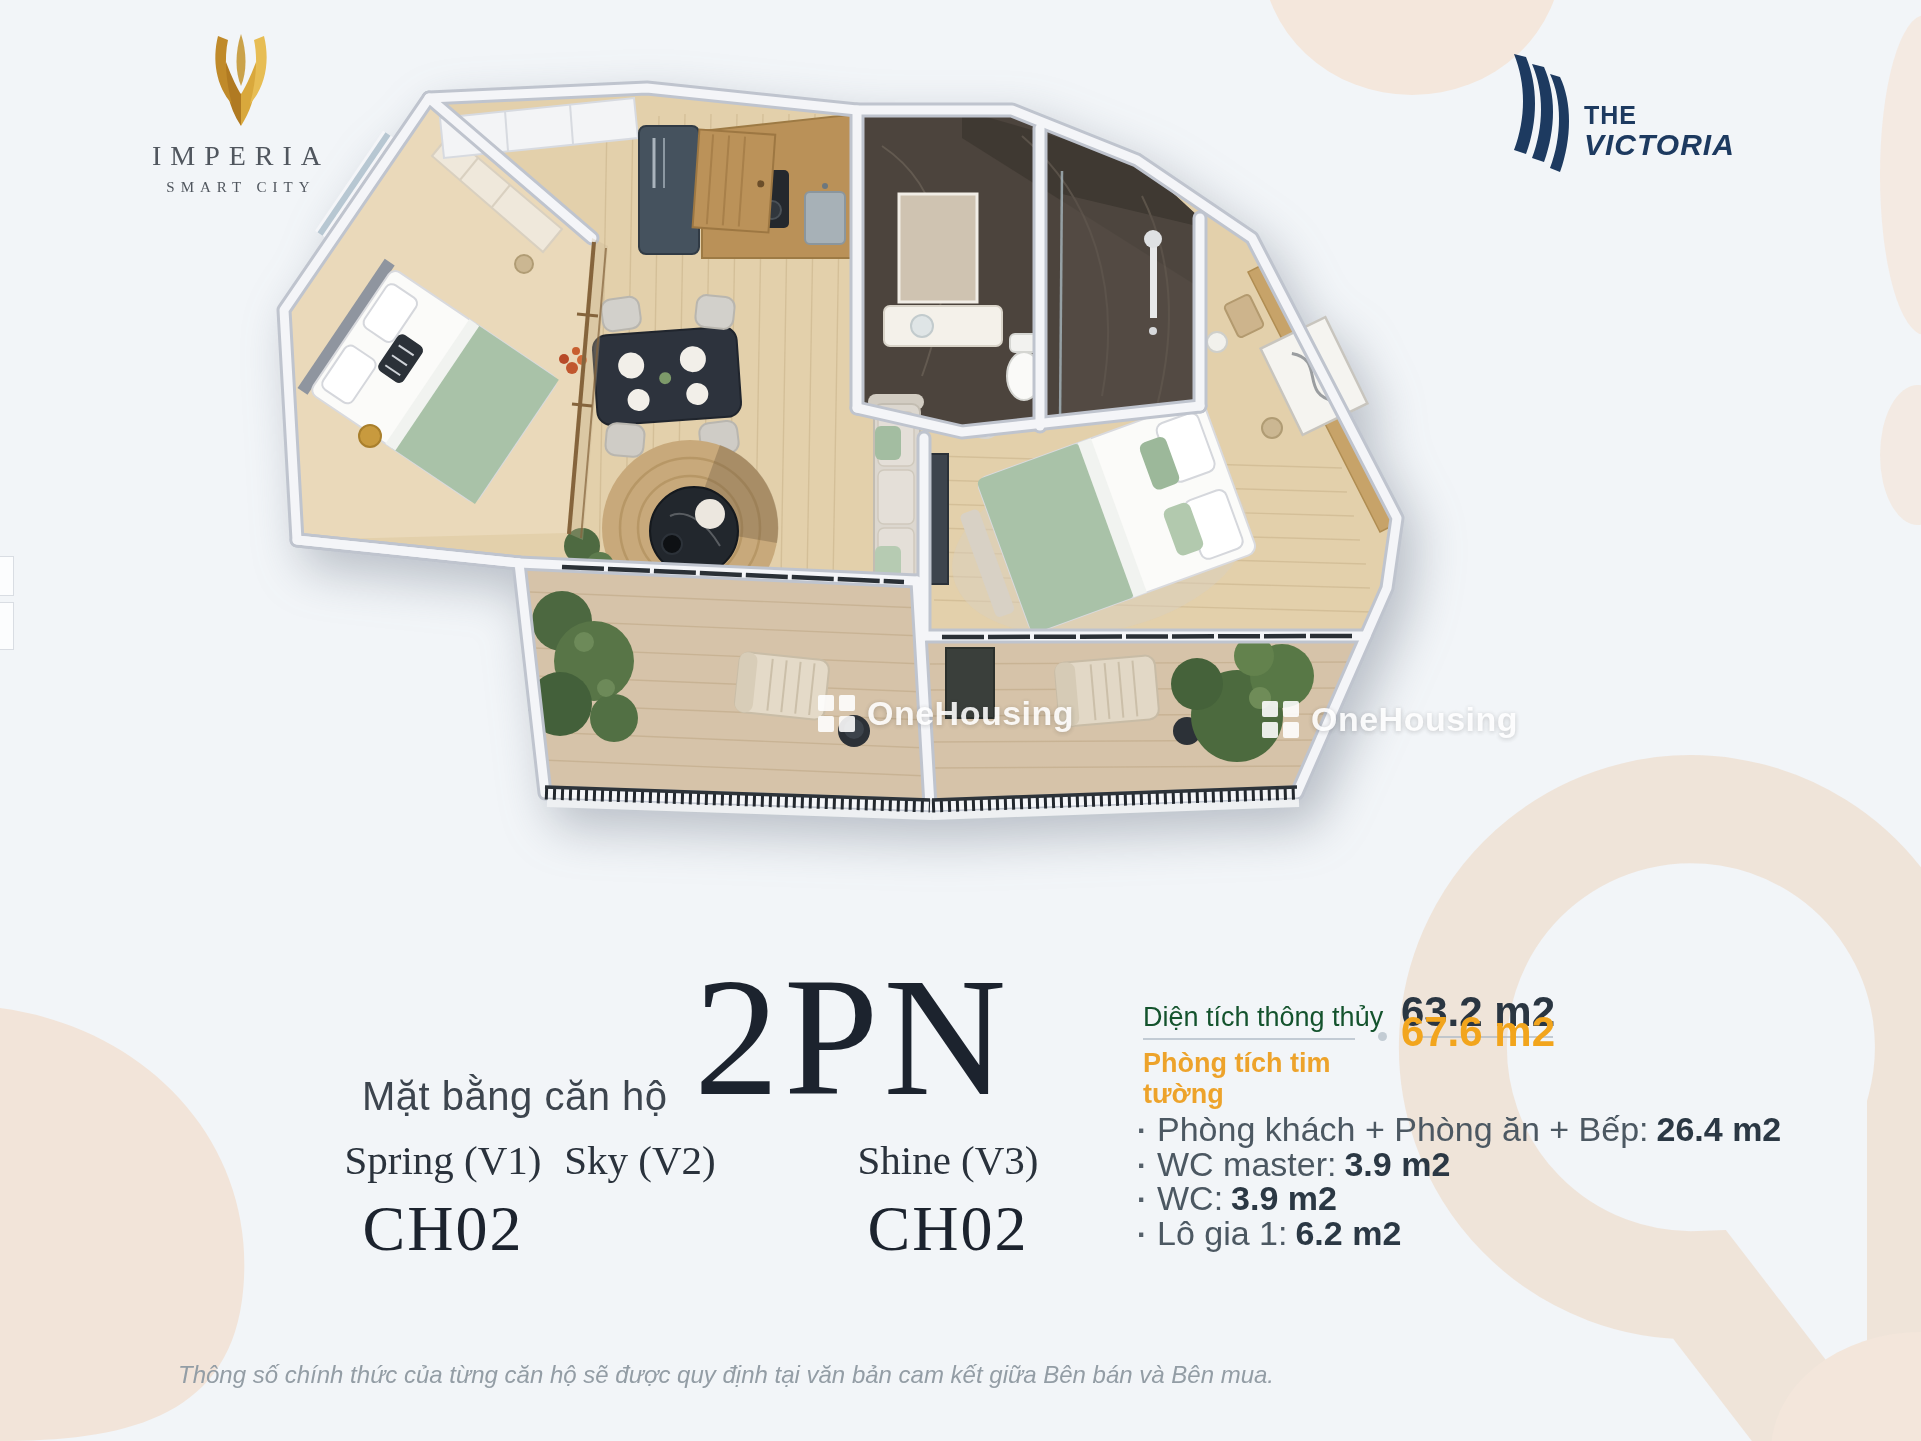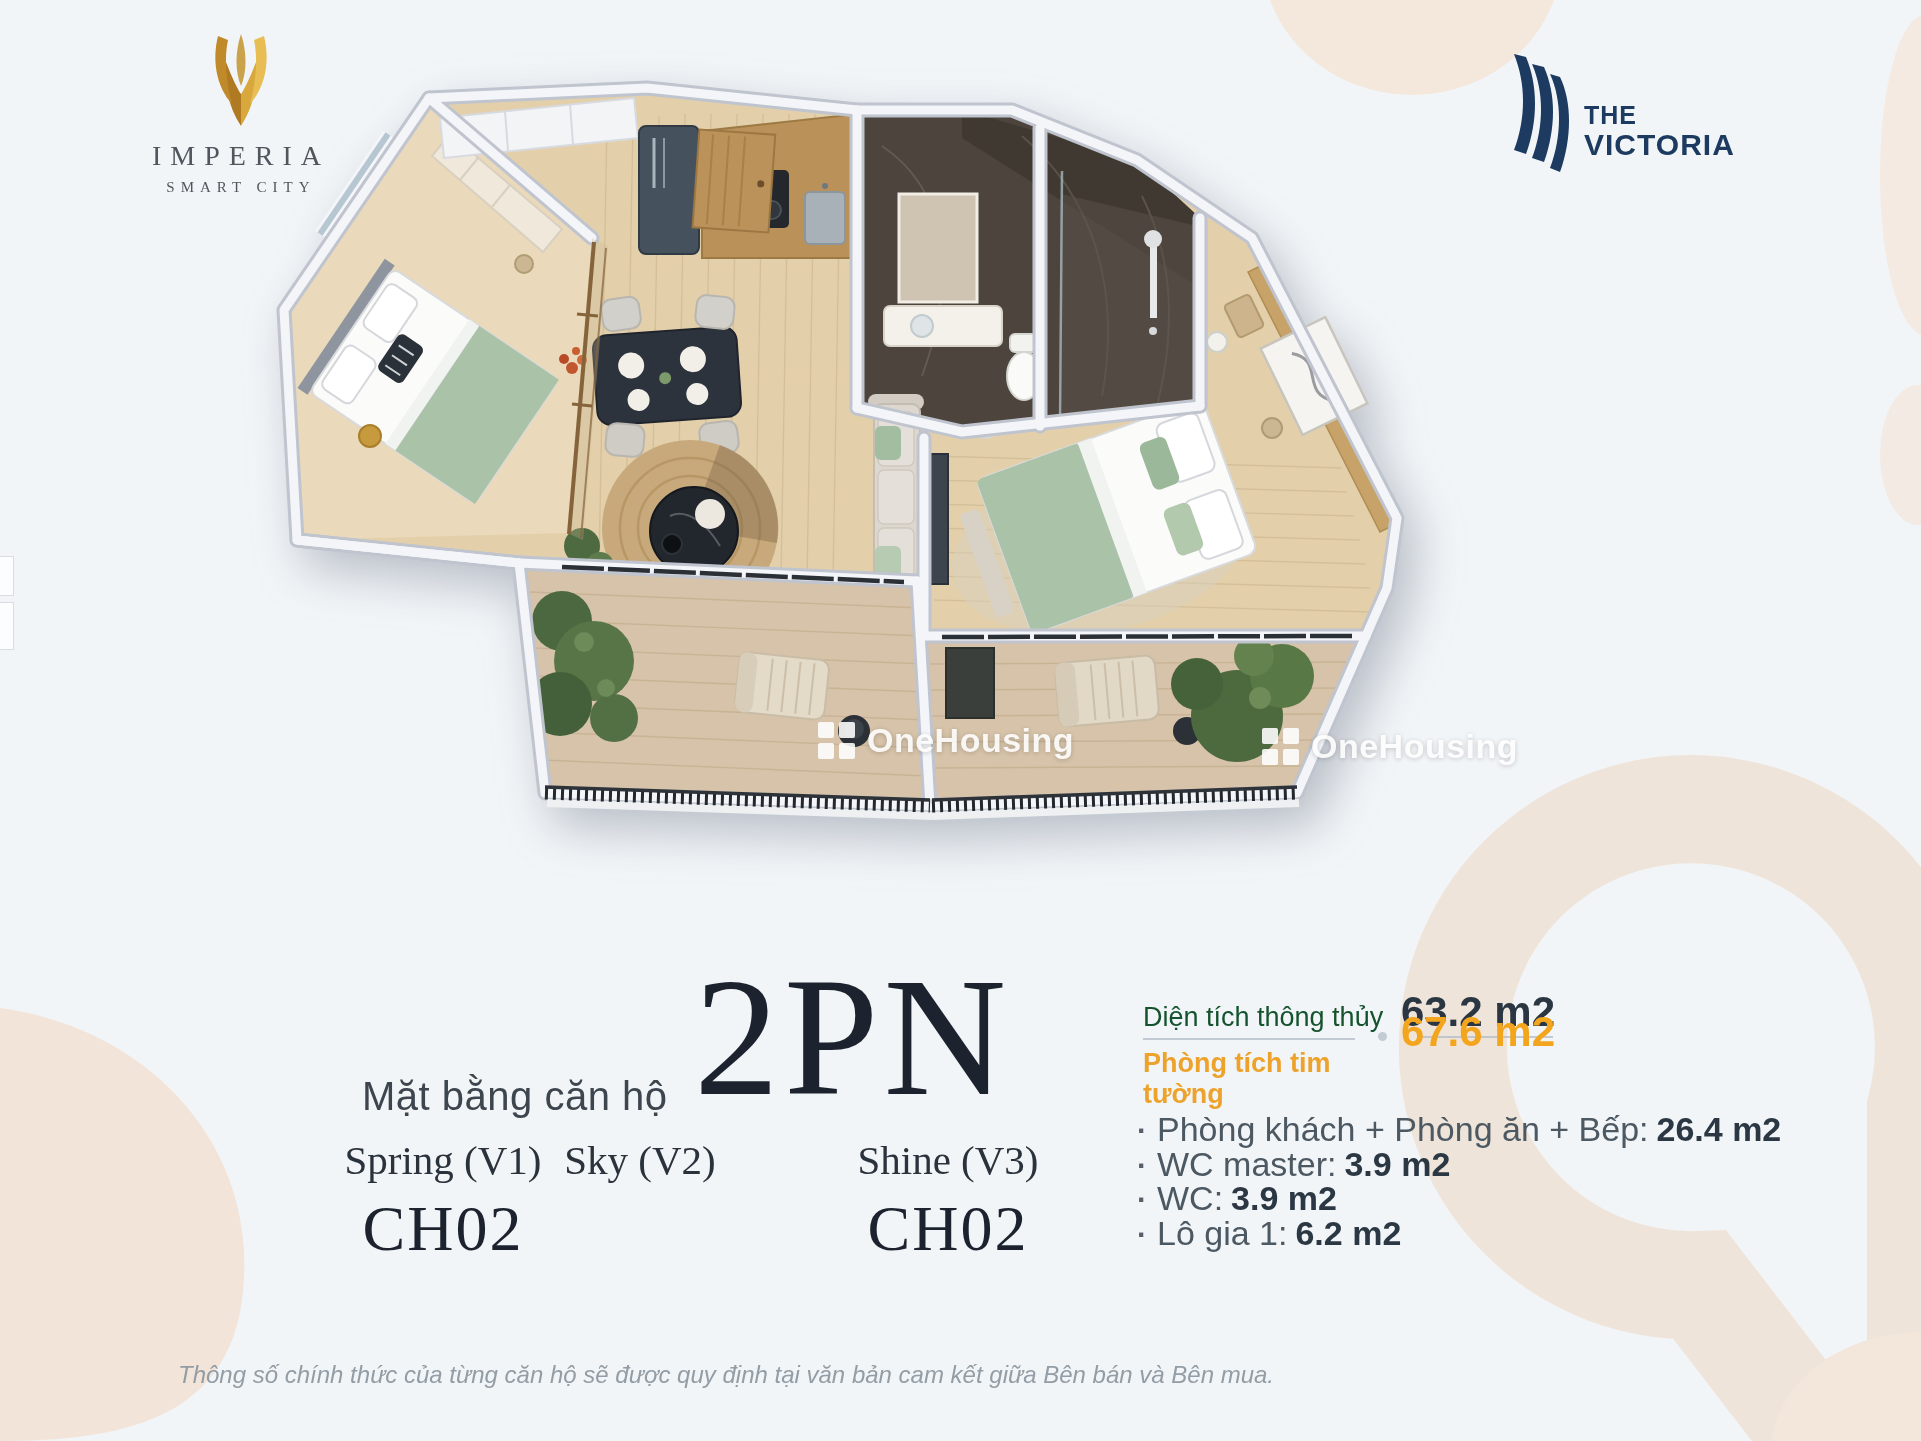--- a/index.html
+++ b/index.html
@@ -11,26 +11,26 @@
   }
   
   .blob{position:absolute;pointer-events:none;}
   
   .imperia{position:absolute;left:128px;top:34px;width:226px;text-align:center;}
   .imperia .iname{font-family:"Liberation Serif","DejaVu Serif",serif;font-size:28px;letter-spacing:9px;color:#50565e;margin-top:10px;}
   .imperia .isub{font-family:"Liberation Serif","DejaVu Serif",serif;font-size:15px;letter-spacing:6px;color:#50565e;margin-top:7px;}
   .victoria{position:absolute;left:1510px;top:54px;display:flex;gap:14px;}
   .victoria .vtxt{padding-top:48px;color:#1d3a60;font-weight:bold;line-height:1.08;}
   .victoria .l1{font-size:25px;letter-spacing:1px;}
-  .victoria .l2{font-size:30px;letter-spacing:1px;}
+  .victoria .l2{font-size:30px;letter-spacing:1px;font-style:italic;}
   
   .plan{position:absolute;left:262px;top:76px;width:1150px;height:785px;
         filter:drop-shadow(14px 20px 24px rgba(80,92,110,.35));}
   
-  .wm{position:absolute;display:flex;align-items:center;gap:11px;opacity:.93;margin-top:27px;}
+  .wm{position:absolute;display:flex;align-items:center;gap:11px;opacity:.93;}
   .wm .grid{width:38px;height:38px;display:grid;grid-template-columns:16px 16px;grid-template-rows:16px 16px;gap:5px;}
   .wm .grid span{background:rgba(255,255,255,.95);border-radius:2px;display:block;}
   .wm .wtext{font-size:34px;font-weight:600;color:rgba(255,255,255,.95);letter-spacing:.5px;text-shadow:0 1px 5px rgba(40,40,40,.25);}
   
   .mbch{position:absolute;left:362px;top:1074px;font-size:40px;color:#3d454e;letter-spacing:.5px;}
   .pn{position:absolute;left:694px;top:952px;font-family:"Liberation Serif","DejaVu Serif",serif;
       font-size:170px;line-height:1;color:#1c232e;letter-spacing:5px;}
   
   .variant{position:absolute;top:1136px;transform:translateX(-50%);text-align:center;
            font-family:"Liberation Serif","DejaVu Serif",serif;color:#1c232e;}

